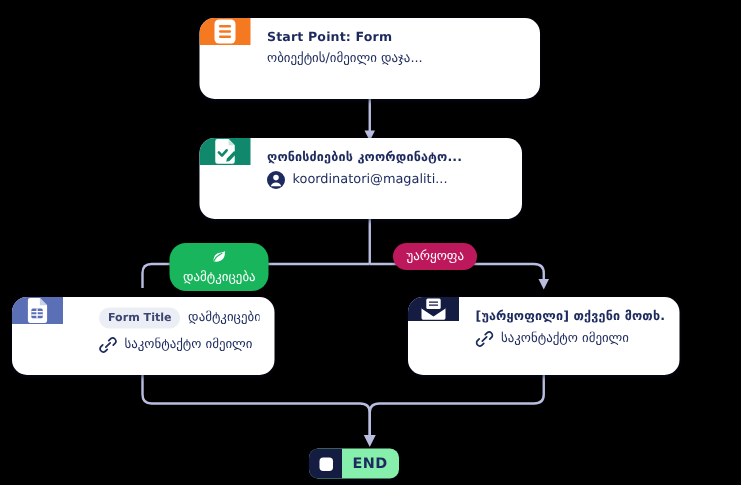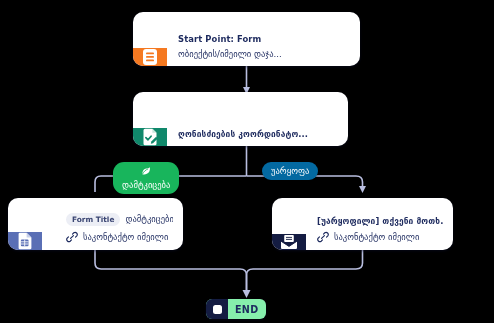--- a/index.html
+++ b/index.html
@@ -22,21 +22,21 @@
     position: absolute;
     left: 0; top: 0;
     width: 494px; height: 323px;
     pointer-events: none;
   }
 
   
   .node {
     position: absolute;
     display: flex;
-    align-items: flex-end;
+    align-items: flex-start;
     background: #ffffff;
     border-radius: 10px;
     box-shadow: 0 1px 3px rgba(10,12,40,.55);
     overflow: hidden;
     z-index: 3;
   }
   .node-icon {
     width: 34px;
     flex: 0 0 34px;
     display: flex;
@@ -112,21 +112,21 @@
     gap: 4px;
     border-radius: 11px;
     padding: 3.5px 9px 4.5px;
     font-size: 8.6px;
     color: #ffffff;
     white-space: nowrap;
     z-index: 4;
     box-shadow: 0 1px 2px rgba(0,0,0,.35);
   }
   #badge-approve { left: 113px; top: 162px; background: #18b55c; flex-direction: column; }
-  #badge-reject  { left: 262px; top: 162px; background: #0369a1; }
+  #badge-reject  { left: 262px; top: 162px; background: #be185d; }
 
   
   #node-end {
     position: absolute;
     left: 206px; top: 299px;
     display: flex;
     align-items: center;
     background: #86efac;
     border-radius: 6px;
     overflow: hidden;
@@ -202,20 +202,30 @@
     <div class="node-icon">
       <svg width="17" height="18" viewBox="0 0 17 18" aria-hidden="true">
         <path d="M1.5 2.2a1.5 1.5 0 0 1 1.5-1.5h7.4l4.1 4.1v10.9a1.5 1.5 0 0 1-1.5 1.5H3a1.5 1.5 0 0 1-1.5-1.5z" fill="#ffffff"></path>
         <path d="M10.4 .7 L14.5 4.8 h-4.1z" fill="#c7e6dc"></path>
         <path d="M3.9 9.6 l2.1 2.2 3.1-3.6" fill="none" stroke="#10886b" stroke-width="1.7" stroke-linecap="round" stroke-linejoin="round"></path>
         <path d="M9.3 13.6 l4.8-4.9 1.7 1.7 -4.8 4.9 -2.2 .5z" fill="#10886b"></path>
       </svg>
     </div>
     <div class="node-body">
       <div class="node-title">ღონისძიების კოორდინატო...</div>
+      <div class="row">
+        <span>
+          <svg width="12" height="12" viewBox="0 0 12 12" aria-hidden="true">
+            <circle cx="6" cy="6" r="6" fill="#1d2a5e"></circle>
+            <circle cx="6" cy="4.4" r="1.85" fill="#ffffff"></circle>
+            <path d="M2.4 10.2a3.8 3.8 0 0 1 7.2 0z" fill="#ffffff"></path>
+          </svg>
+        </span>
+        <span class="row-text">koordinatori@magaliti...</span>
+      </div>
     </div>
   </div>
 
   <div class="badge" id="badge-approve">
     <span>
       <svg width="10" height="10" viewBox="0 0 12 12" aria-hidden="true">
         <path d="M1.6 9.8c2.6.9 6.2.1 8.1-2.6 1.1-1.6 1.2-4 .9-5.6-1.6 1.6-3.4 1-5.4 1.7C2.7 4.2 1.6 6.4 1.6 9.8z" fill="#ffffff"></path>
         <path d="M1.9 9.6C3.2 6.6 5.6 4.7 8.6 3.4" stroke="#18b55c" stroke-width="1" fill="none"></path>
       </svg>
     </span>

